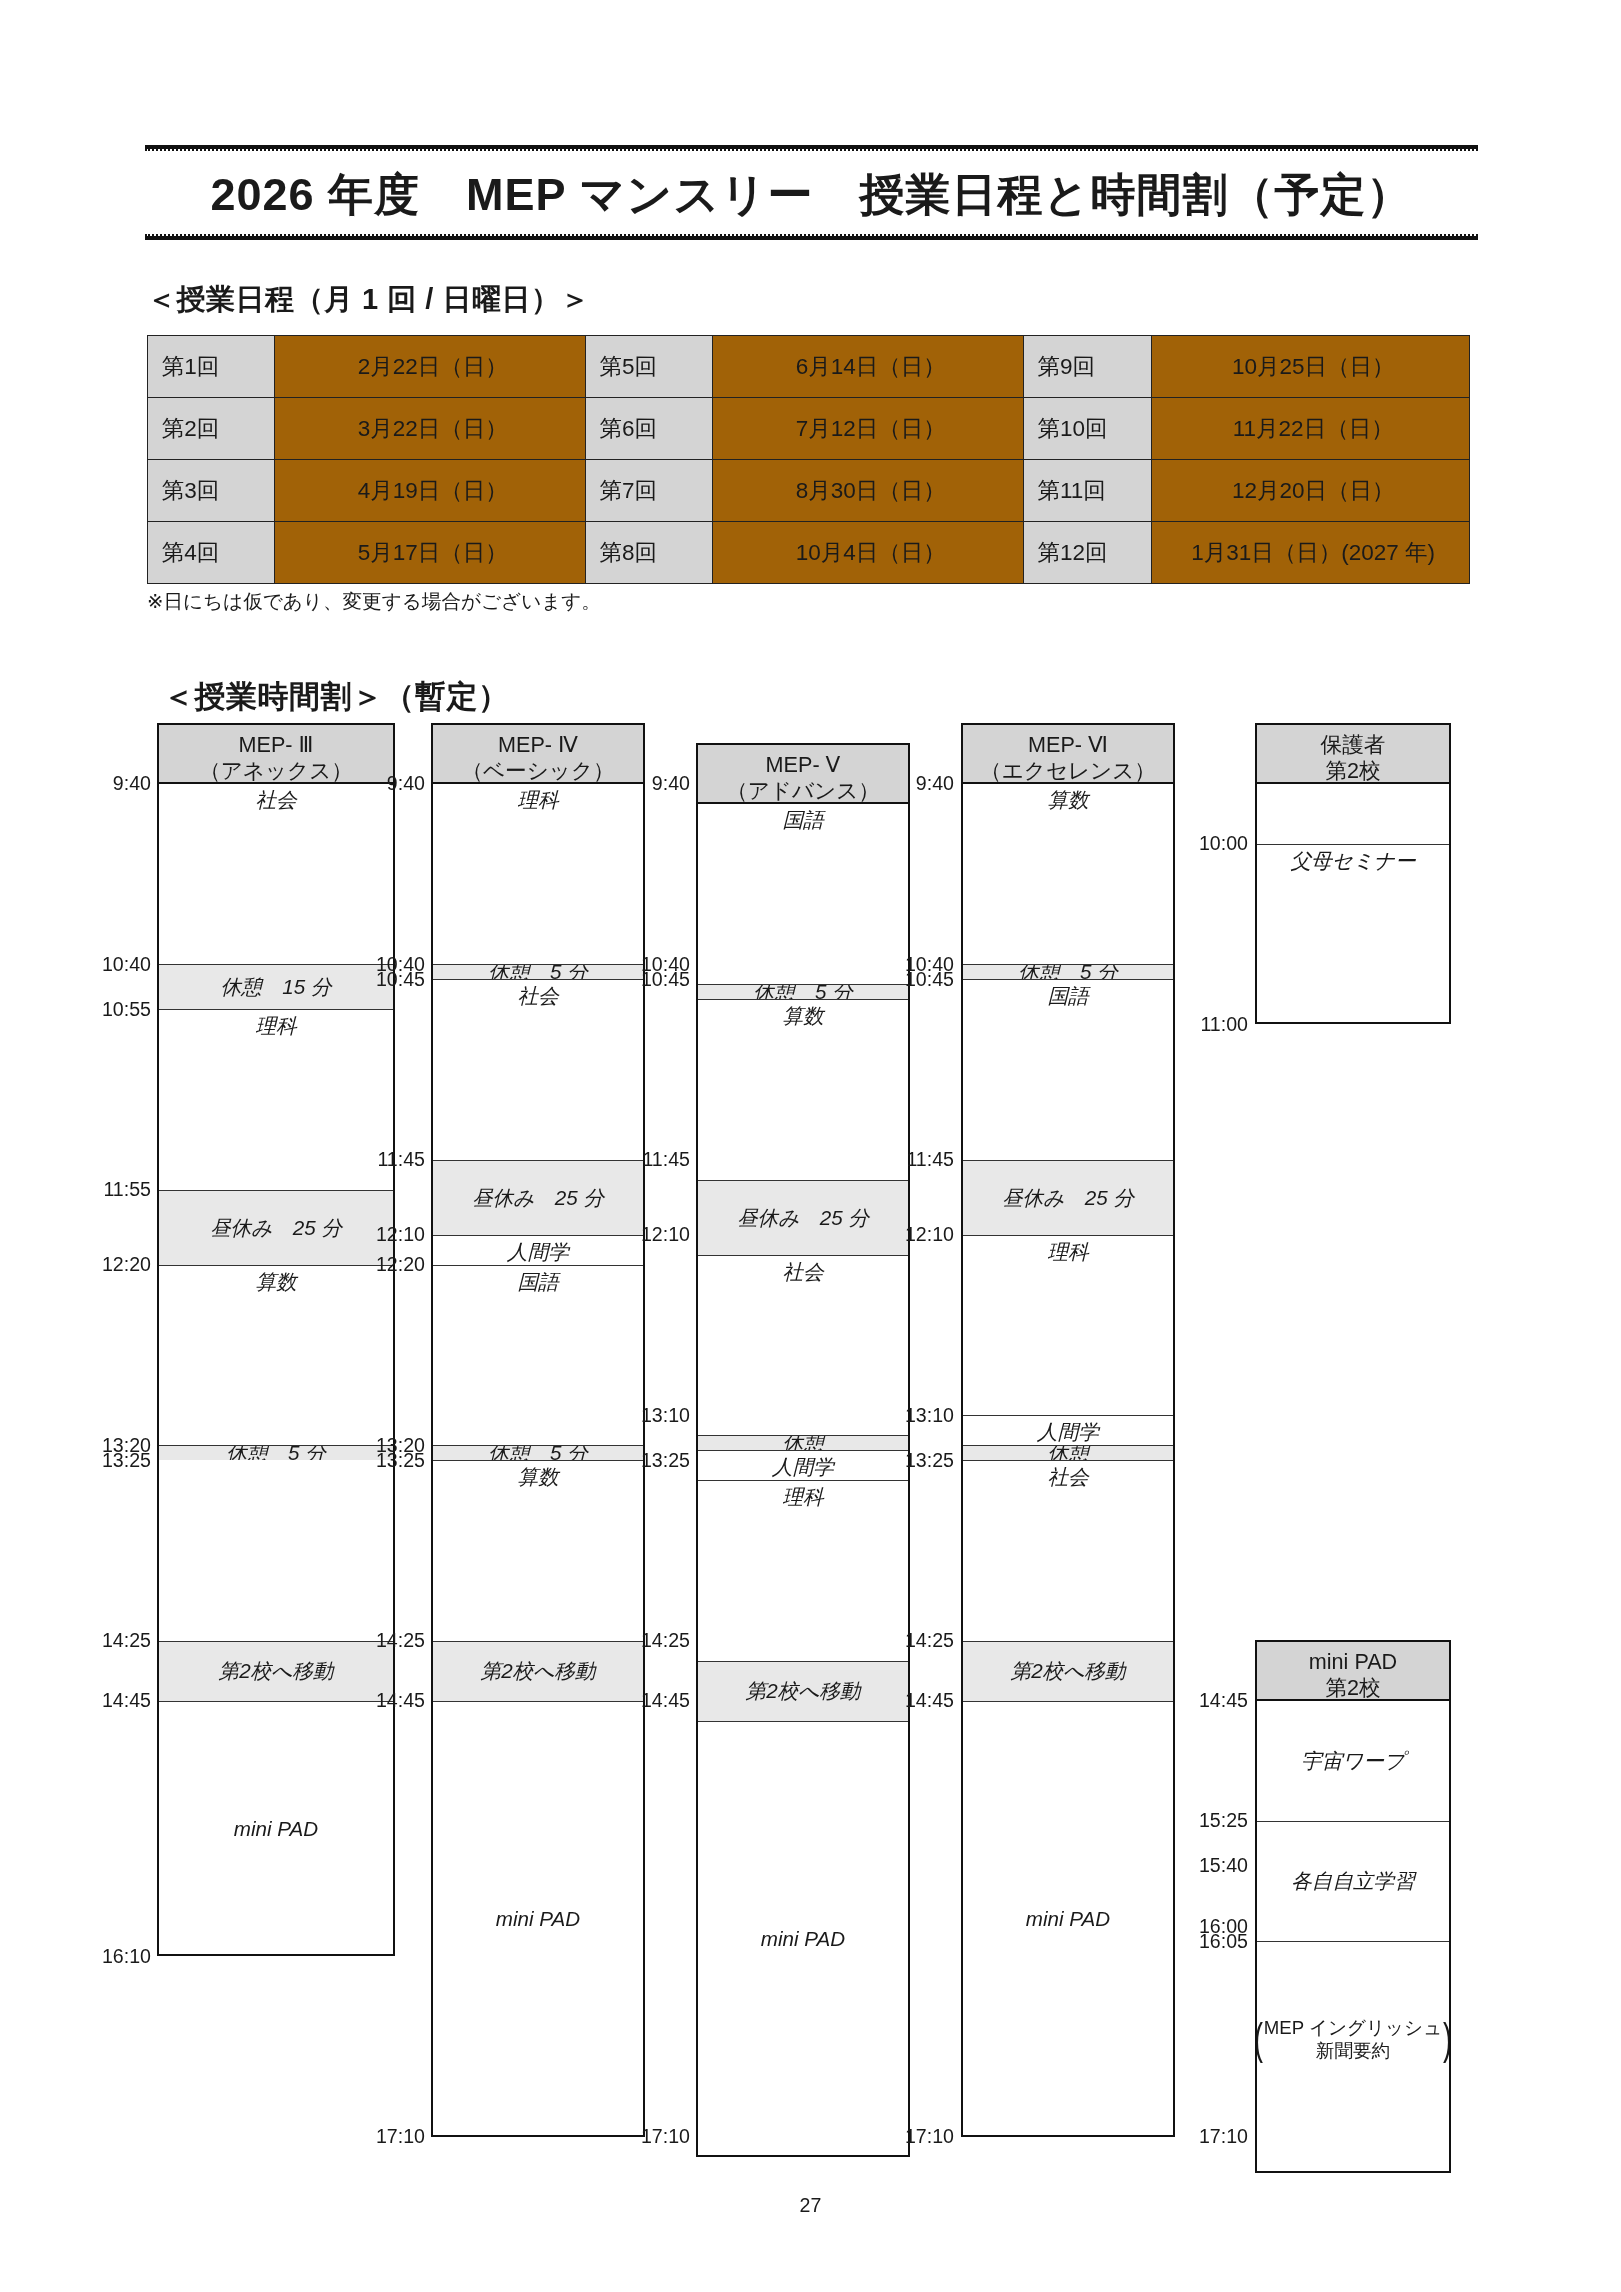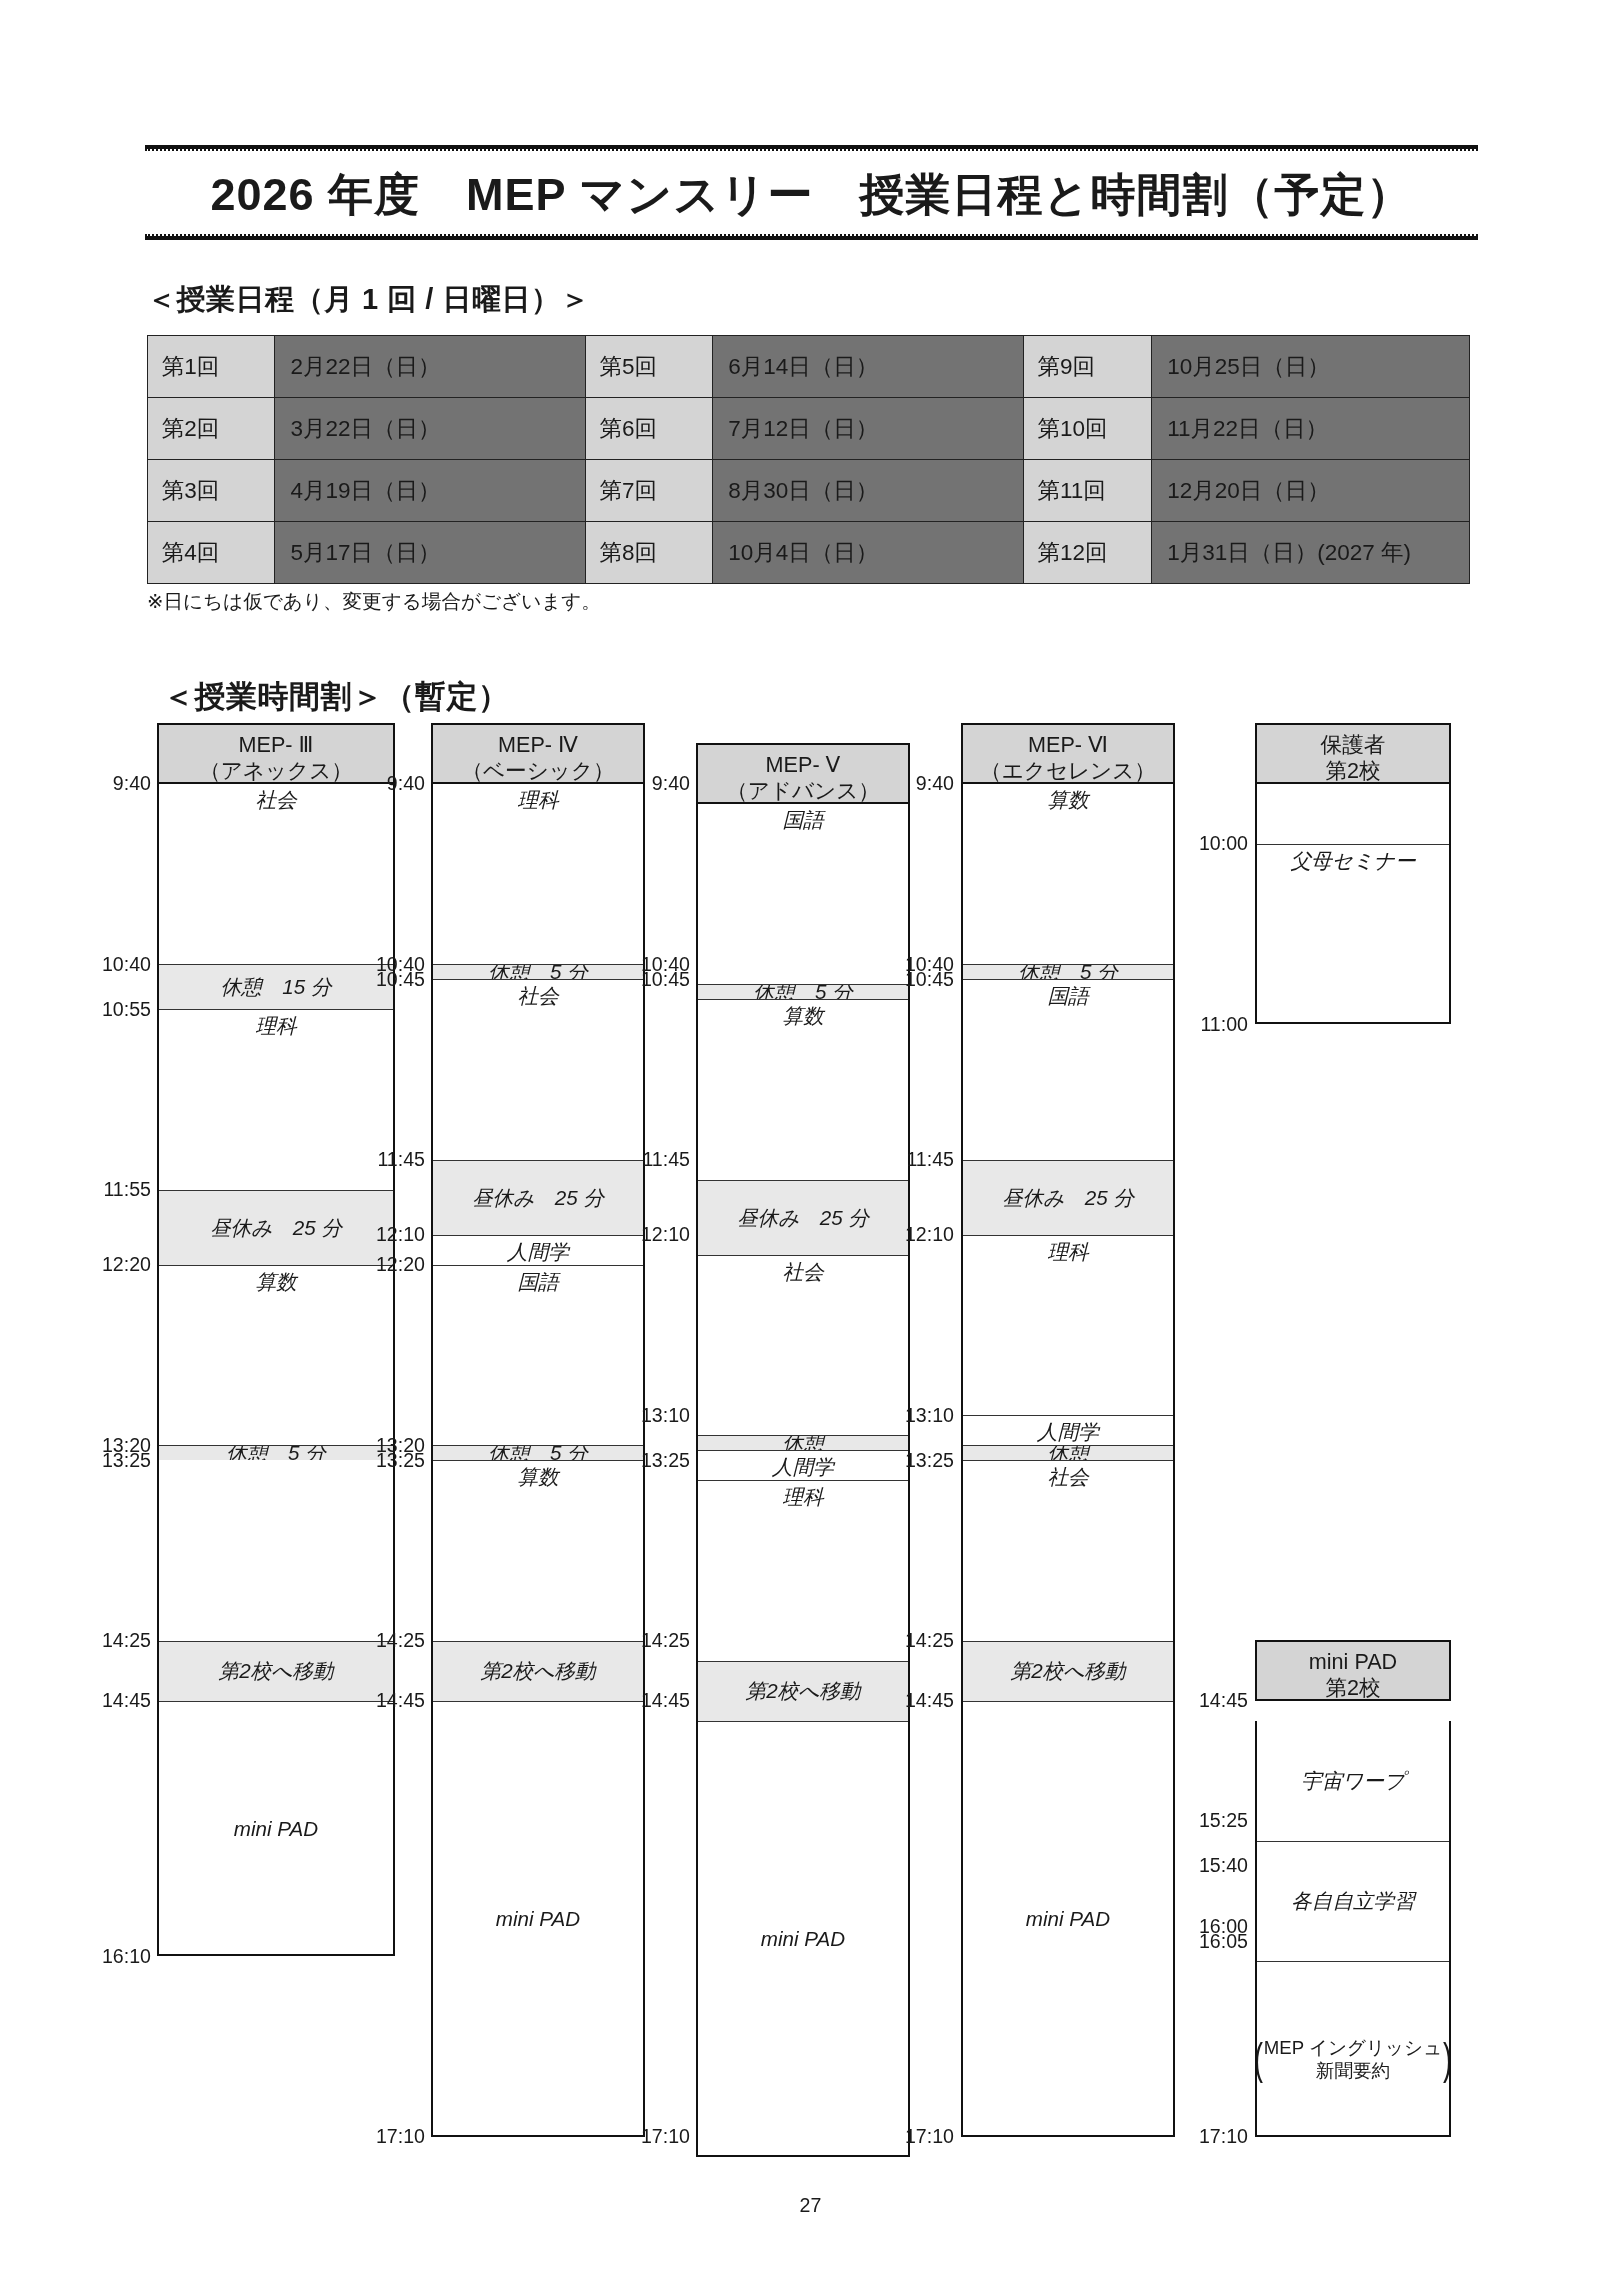--- a/index.html
+++ b/index.html
@@ -73,22 +73,22 @@
     vertical-align: middle;
     white-space: nowrap;
   }
   .dates-table td.lbl {
     background: #d4d4d4;
     width: 106px;
     text-align: left;
     padding-left: 13.7px;
   }
   .dates-table td.val {
-    background: #737373;
-    text-align: left;
+    background: #a16207;
+    text-align: center;
     padding-left: 15.7px;
   }
   .dates-table td.val.w1 { width: 296px; }
   .dates-table td.val.w2 { width: 296px; }
   .dates-table td.val.w3 { width: 296px; }
   .dates-note {
     position: absolute;
     left: 147px;
     top: 588px;
     font-size: 19.6px;
@@ -425,21 +425,21 @@
         <div class="slot empty" style="top: 0px; height: 60px;"></div>
         <div class="slot topline" style="top: 60px; height: 180px;">
           <span class="lab">父母セミナー</span>
         </div>
       </div>
     </div>
     <div class="tick" style="left: 1164px; width: 84px; top: 834px;">10:00</div>
     <div class="tick" style="left: 1164px; width: 84px; top: 1015px;">11:00</div>
     <div class="tt-col" style="left: 1255px; top: 1640px; width: 196px;">
       <div class="tt-head" style="height: 61px;"><span>mini PAD</span><span class="l2">第2校</span></div>
-      <div class="tt-body" style="height: 416px; margin-top: 20px;">
+      <div class="tt-body" style="height: 472px;">
         <div class="slot center" style="top: 0px; height: 120px;">
           <span class="lab">宇宙ワープ</span>
         </div>
         <div class="slot center topline" style="top: 120px; height: 120px;">
           <span class="lab">各自自立学習</span>
         </div>
         <div class="slot center topline" style="top: 240px; height: 195px;">
           <div class="paren-cell">
             <span class="pl">(</span>
             <span class="ptxt">

